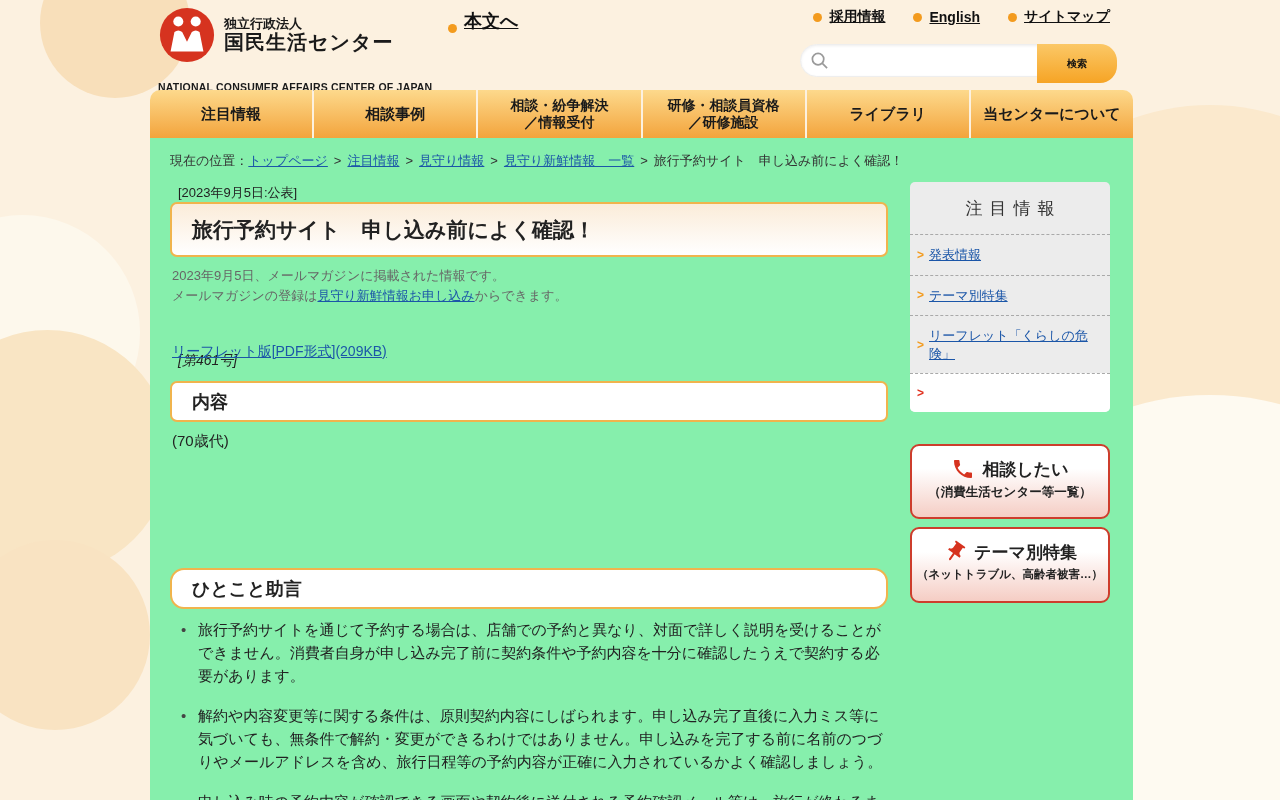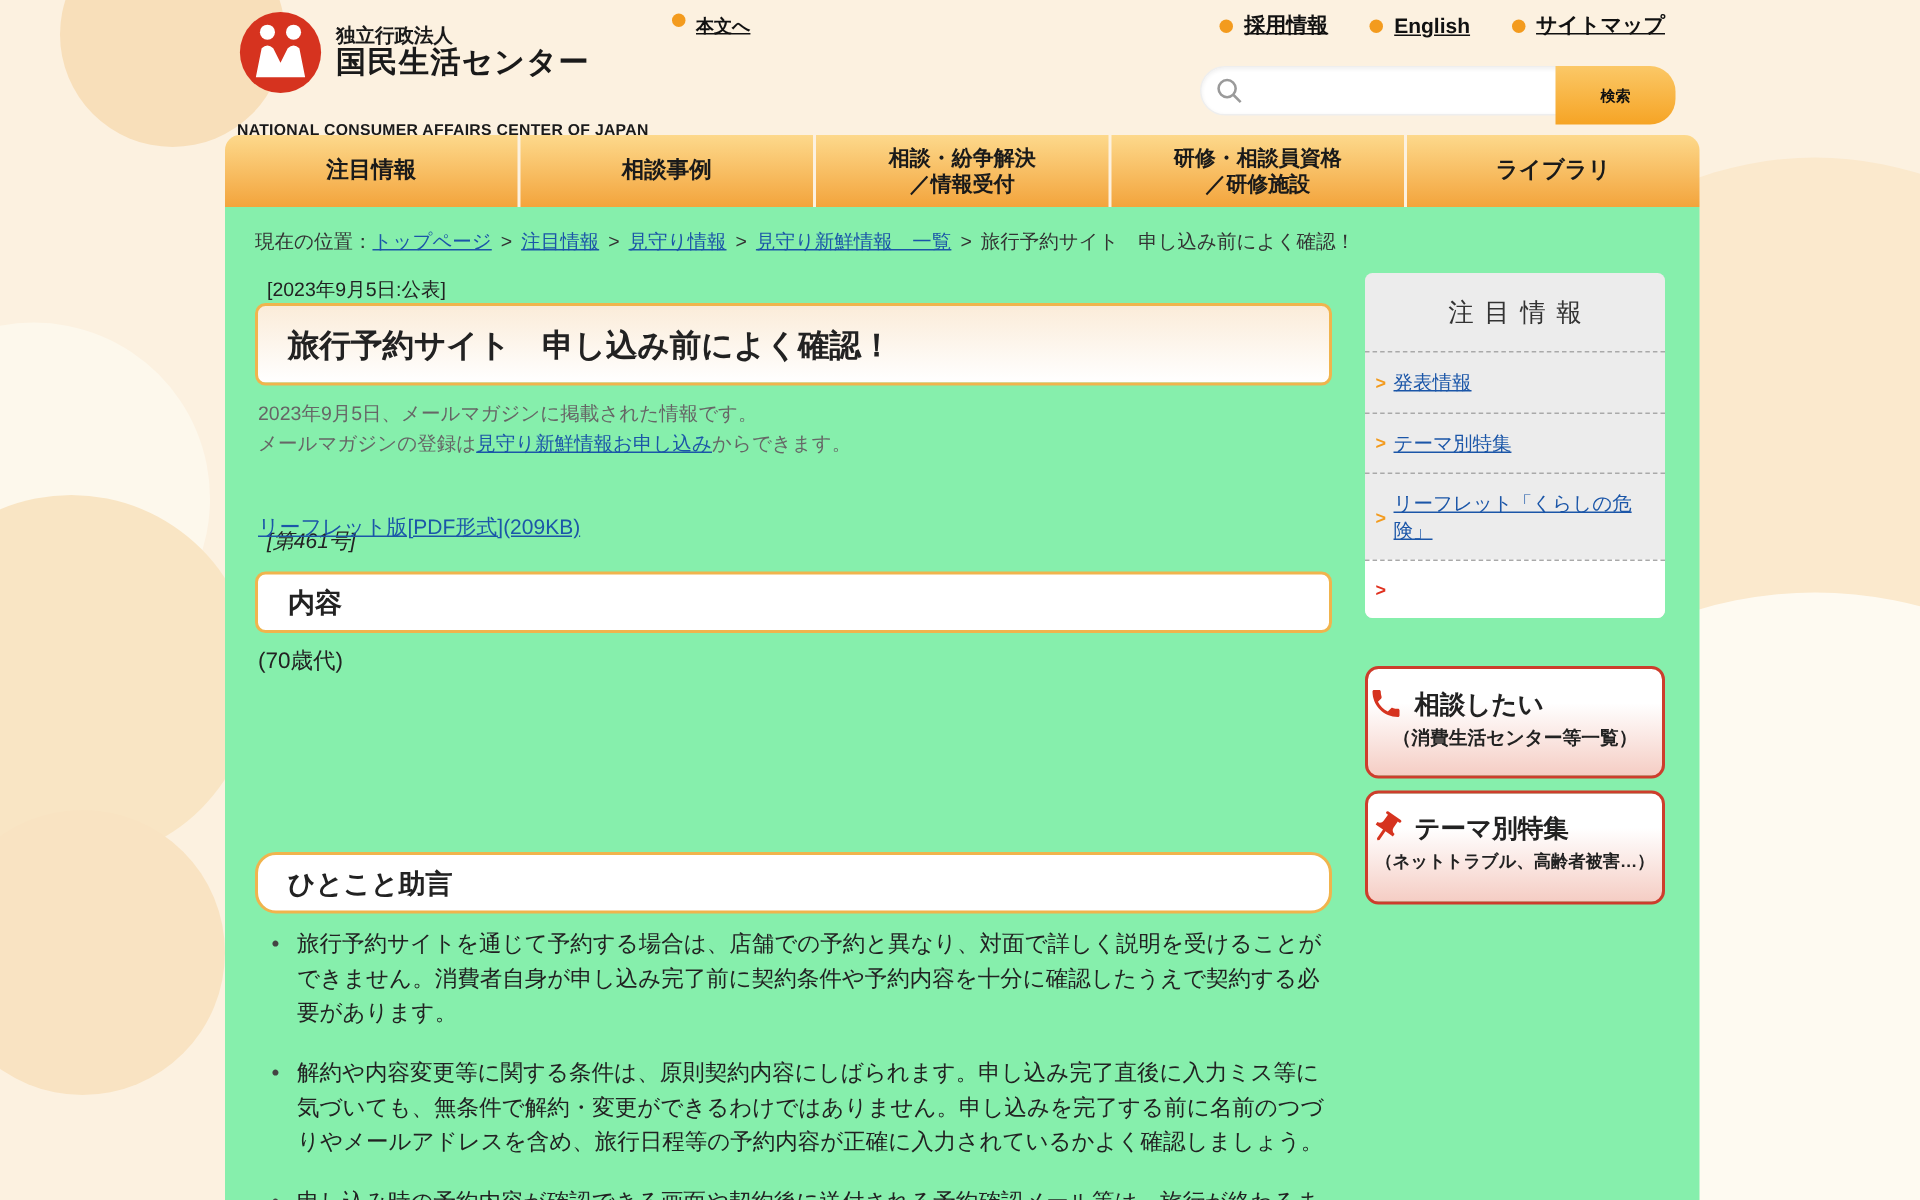--- a/index.html
+++ b/index.html
@@ -25,22 +25,22 @@
   
   .logo { position:absolute; left:158px; top:6px; z-index:2; text-decoration:none; color:#1a1a1a; display:block; }
   .logo-row { display:flex; align-items:center; gap:8px; }
   .logo-mark { width:58px; height:58px; display:block; }
   .org-type { display:block; font-size:13px; font-weight:bold; line-height:1.2; }
   .org-name { display:block; font-size:20px; font-weight:bold; letter-spacing:1px; line-height:1.15; }
   .org-en   { display:block; font-size:10.5px; font-weight:bold; margin-top:17px; letter-spacing:0.2px; }
 
   .dot { width:9px; height:9px; border-radius:50%; background:#f39b1e; display:inline-block; margin-right:7px; flex:0 0 auto; }
 
-  .skip-link { position:absolute; left:448px; top:9px; z-index:2; display:flex; align-items:flex-start;
-               font-size:12px; font-weight:bold; color:#111; }
+  .skip-link { position:absolute; left:448px; top:9px; z-index:2; display:flex; align-items:flex-end;
+               font-size:18px; font-weight:bold; color:#111; }
   .skip-link .lbl { text-decoration:underline; }
 
   .top-links { position:absolute; right:170px; top:8px; z-index:2; display:flex; gap:28px; }
   .top-links a { display:flex; align-items:center; font-size:14px; font-weight:bold; color:#111; }
   .top-links .lbl { text-decoration:underline; }
 
   .search-bar { position:absolute; left:800px; top:44px; width:317px; height:33px; z-index:2; }
   .search-bar input {
     position:absolute; left:0; top:0; width:240px; height:33px;
     border:1px solid #eee; border-radius:17px 0 0 17px; background:#fff;
@@ -116,21 +116,21 @@
   .side-item.active .arrow { color:#e0301e; }
 
   .red-box {
     position:absolute; left:760px; width:200px;
     border:2px solid #cd3d2c; border-radius:9px;
     background:linear-gradient(#ffffff 32%, #f5cdc4);
     text-align:center; padding-top:11px; cursor:pointer;
   }
   .red-box.contact { top:306px; height:75px; }
   .red-box.theme   { top:389px; height:76px; }
-  .red-box .row { display:flex; align-items:center; gap:7px; }
+  .red-box .row { display:flex; align-items:center; justify-content:center; gap:7px; }
   .red-box .ttl { font-size:17px; font-weight:bold; color:#222; }
   .red-box .sub { font-size:12.5px; font-weight:bold; color:#222; margin-top:3px; }
   .red-box.theme .sub { font-size:11.5px; }
   .rb-icon { width:24px; height:24px; }
   .rb-icon.pin { transform:rotate(0deg); }
 </style>
 </head>
 <body>
 
 <div class="circle c1"></div>
@@ -196,20 +196,23 @@
     <span>相談・紛争解決</span>
       <span>／情報受付</span>
   </div>
   <div class="tab two-line">
     <span>研修・相談員資格</span>
       <span>／研修施設</span>
   </div>
   <div class="tab">
     <span>ライブラリ</span>
   </div>
+  <div class="tab">
+    <span>当センターについて</span>
+  </div>
 </nav>
 
 <div class="content-wrap">
 
   <div class="breadcrumb">
     <span>現在の位置：</span><a>トップページ</a><span class="sep">&gt;</span><a>注目情報</a><span class="sep">&gt;</span><a>見守り情報</a><span class="sep">&gt;</span><a>見守り新鮮情報　一覧</a><span class="sep">&gt;</span><span>旅行予約サイト　申し込み前によく確認！</span>
   </div>
 
   <div class="pub-date">[2023年9月5日:公表]</div>
 

